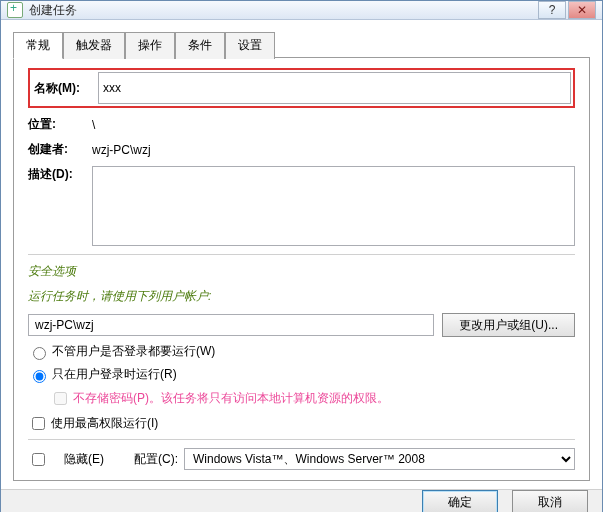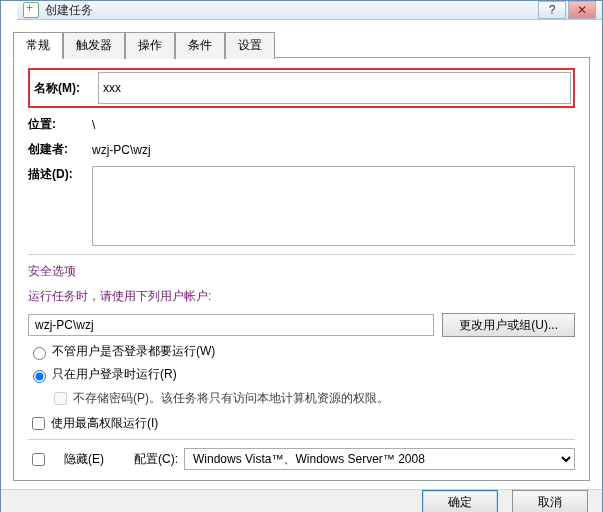--- a/index.html
+++ b/index.html
@@ -1,44 +1,44 @@
 <!DOCTYPE html>
 <html><head>
 <meta charset="utf-8">
 <style>
   * { box-sizing: border-box; font-family: "Microsoft YaHei", "Segoe UI", Tahoma, sans-serif; font-size: 12px; }
   body { margin: 0; background: #d9d9d9; width: 603px; height: 512px; overflow: hidden; }
   .window { width: 603px; height: 512px; background: #fff; border: 1px solid #6a8bb0; display: flex; flex-direction: column; }
-  .titlebar { height: 28px; background: linear-gradient(#f6f9fd,#dde7f4); display: flex; align-items: center; padding: 0 6px; border-bottom: 1px solid #b6c5d9; margin-left: 16px; }
+  .titlebar { height: 28px; background: linear-gradient(#f6f9fd,#dde7f4); display: flex; align-items: center; padding: 0 6px; border-bottom: 1px solid #b6c5d9; }
   .titlebar .icon { width: 16px; height: 16px; border: 1px solid #7a7; border-radius: 2px; margin-right: 6px; position: relative; background:#fff;}
   .titlebar .icon:before{content:"+";position:absolute;left:2px;top:-2px;color:#3a8;}
   .titlebar .title { color: #2b2b2b; }
   .winbtns { margin-left: auto; display: flex; }
   .winbtn { width: 28px; height: 18px; border: 1px solid #a8b8cc; background: linear-gradient(#f7fbff,#d9e6f4); margin-left: 2px; display:flex;align-items:center;justify-content:center;color:#333;}
   .winbtn.close{background:linear-gradient(#f4c1bf,#e38a86);color:#7a1a17;}
   .content { flex: 1; padding: 10px 12px 8px 12px; background: #fff; display:flex;flex-direction:column;}
   .tabs { display: flex; position: relative; }
   .tab { padding: 4px 12px; border: 1px solid #9c9c9c; border-bottom: none; background: #f3f3f3; margin-right: 0px; position: relative; top: 2px; cursor: default;}
   .tab.active { background: #fff; z-index: 2; border-bottom: 1px solid #fff;}
   .tabpanel { border: 1px solid #9c9c9c; padding: 10px 14px; flex:1; overflow:hidden;}
   .row { display: flex; align-items: center; margin-bottom: 8px; }
   .lbl { width: 64px; color: #000000; font-weight: bold; }
   .name-wrap { border: 2px solid #d33; padding: 2px; display:flex; align-items:center; flex:1; }
   .name-wrap .lbl{margin-left:2px;}
   .tinput { flex: 1; height: 32px; border: 1px solid #abadb3; padding: 2px 4px; }
   .desc { flex:1; height: 80px; border: 1px solid #abadb3; resize:none; padding:2px 4px;}
   .sep { border:0;border-top:1px solid #d0d0d0;margin:6px 0 8px;}
-  .sect { margin: 4px 0 8px; color:#701a75;}
+  .sect { margin: 4px 0 8px; color:#4d7c0f;font-style:italic;}
   .userrow{display:flex;align-items:center;gap:8px;}
   .userbox{flex:1;height:22px;border:1px solid #abadb3;background:#fff;padding:3px 6px;color:#000;}
   .btn{height:24px;padding:0 16px;border:1px solid #8e8f8f;background:linear-gradient(#f8f8f8,#e1e1e1);cursor:default;}
   .radio-row, .chk-row{display:flex;align-items:center;margin:6px 0;}
   .radio-row input, .chk-row input{margin-right:6px;}
   .indent{margin-left:22px;}
-  .indent label{color:#404040;}
+  .indent label{color:#ec4899;}
   .indent input{accent-color:#888;}
   .bottomrow{display:flex;align-items:center;margin-top:4px;}
   .select{flex:1;height:22px;border:1px solid #abadb3;background:#fff;padding:2px 4px;}
   .footer{height:46px;background:#f0f0f0;border-top:1px solid #d0d0d0;display:flex;align-items:center;justify-content:flex-end;padding:0 14px;gap:14px;}
   .footer .btn{min-width:76px;}
   .footer .btn.primary{border:1px solid #3c7fb1;box-shadow:inset 0 0 0 1px #b9e0f7;}
   .clbl{margin-left:16px;margin-right:10px;}
 </style>
 </head>
 <body>

